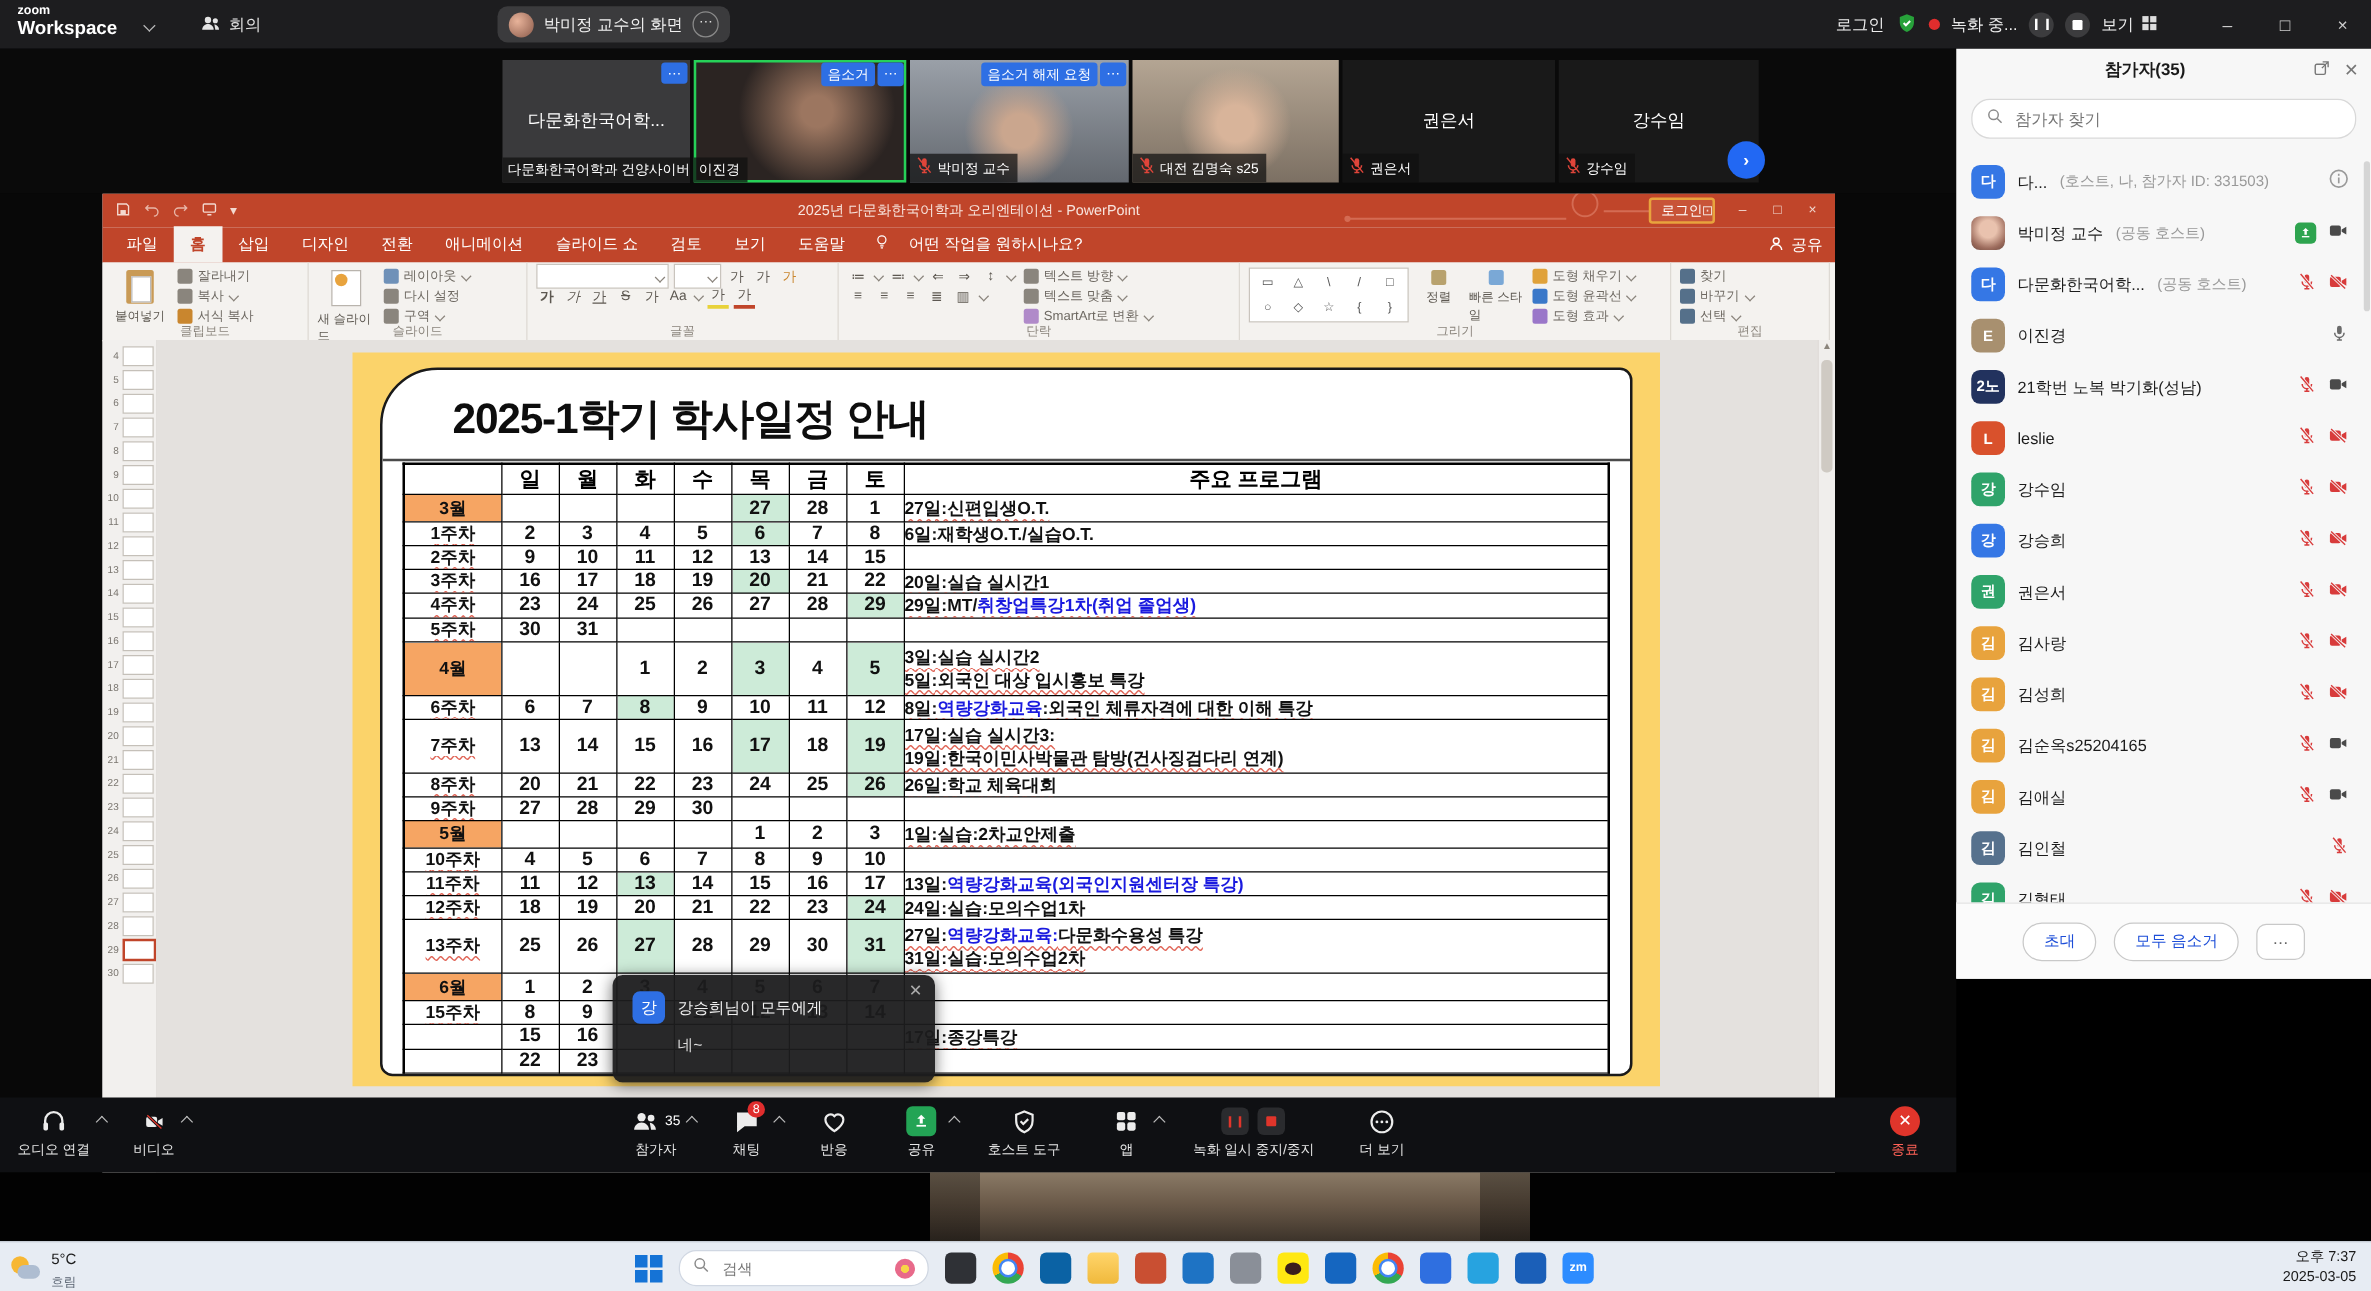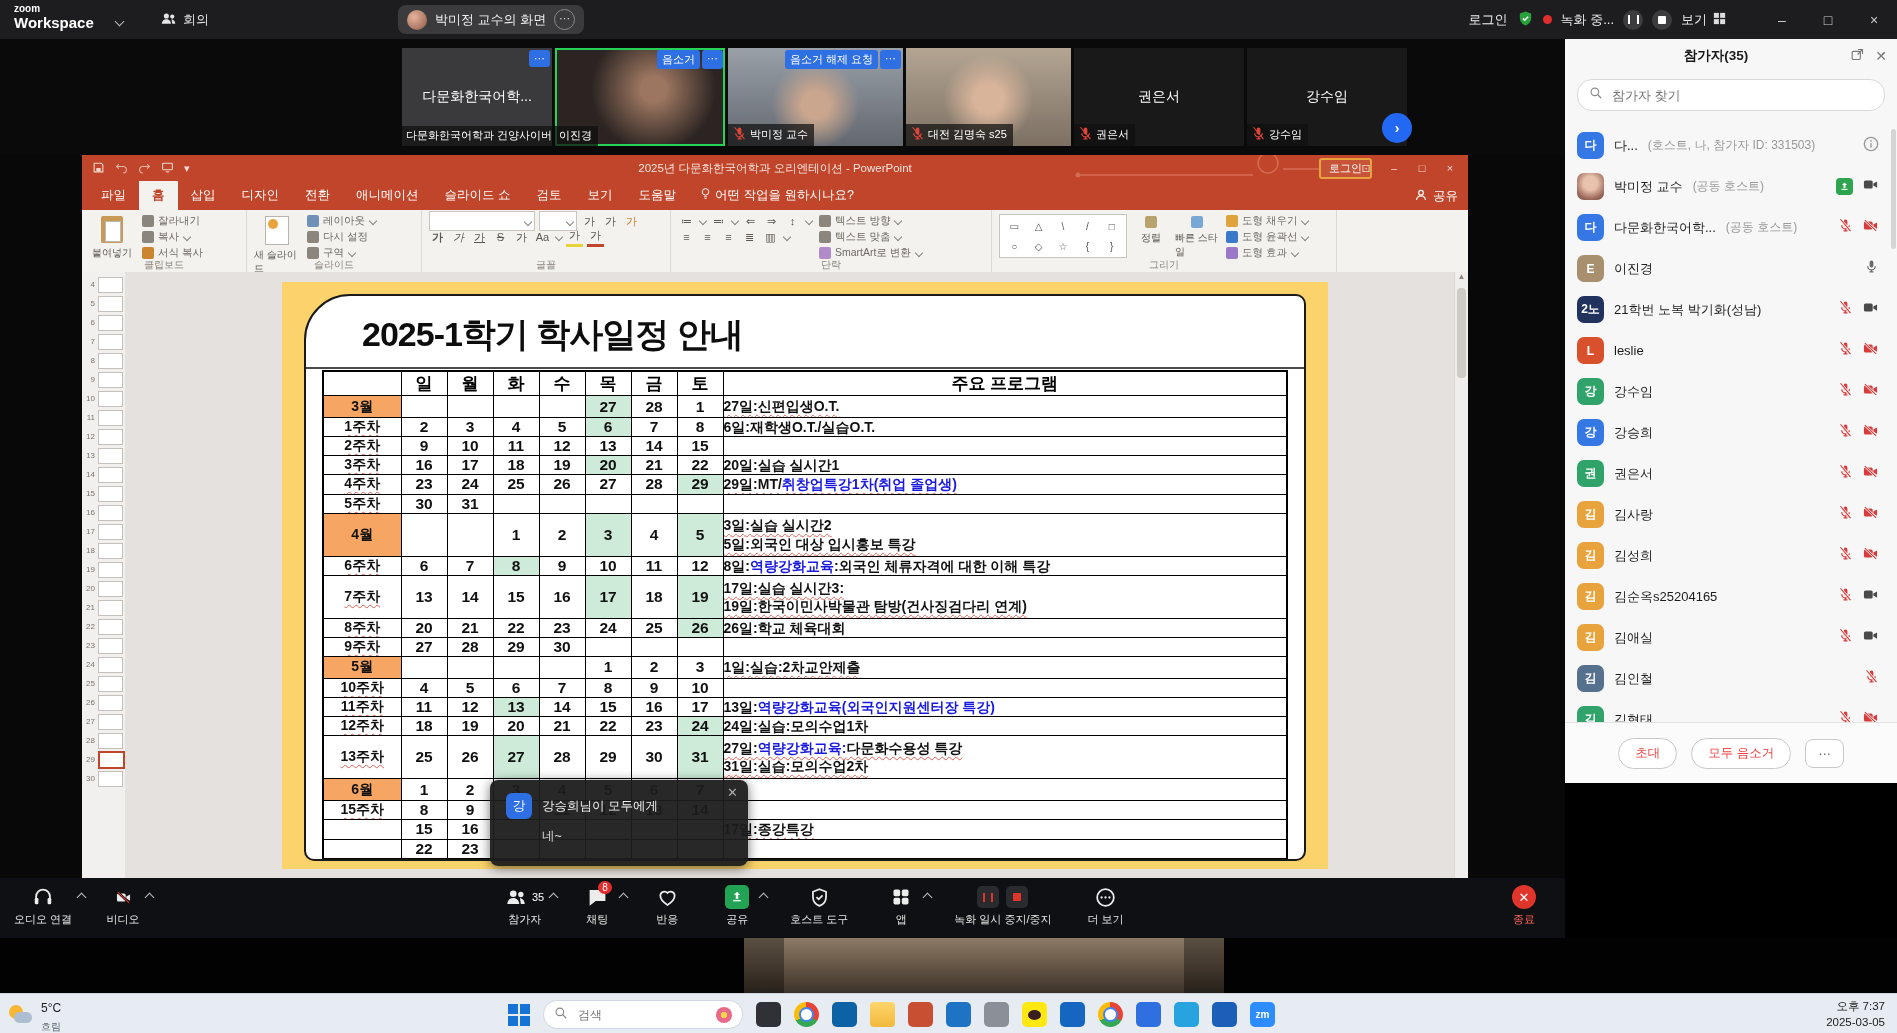--- a/index.html
+++ b/index.html
@@ -44,21 +44,21 @@
   .qat{position:absolute;left:10px;top:0;height:27px;display:flex;align-items:center;gap:10px;color:#f3d9d0;font-size:11px;}
   .ppt-tc{position:absolute;left:0;right:0;top:0;height:27px;display:flex;align-items:center;justify-content:center;font-size:11.5px;color:#f7e4dd;}
   .ppt-login{position:absolute;right:96px;top:3px;border:2px solid #e8a33d;border-radius:3px;padding:1px 8px;font-size:11px;color:#fff;background:#c85438;}
   .ppt-wb{position:absolute;right:4px;top:0;display:flex;color:#f0d8d0;font-size:11px;}
   .ppt-wb div{width:28px;height:26px;display:flex;align-items:center;justify-content:center;}
   .deco{position:absolute;right:130px;top:0;opacity:.5;}
   .ppt-tabs{position:relative;height:28px;background:#c0452a;display:flex;align-items:flex-end;padding-left:6px;}
   #ptabs{display:flex;align-items:flex-end;}
   .ptab{color:#fff;font-size:12.5px;padding:6px 13px 6px;}
   .ptab.active{background:#f4f2ef;color:#c0452a;font-weight:bold;}
-  .tellme{display:flex;align-items:center;gap:3px;color:#fff;font-size:12.5px;padding:6px 10px;}
+  .tellme{display:flex;align-items:center;gap:15px;color:#fff;font-size:12.5px;padding:6px 10px;}
   .ppt-share{position:absolute;right:10px;bottom:5px;display:flex;align-items:center;gap:5px;color:#fff;font-size:12.5px;}
   .ribbon{position:relative;height:62px;background:#f4f2ef;border-bottom:1px solid #d5d1cb;display:flex;}
   .rg{position:relative;border-right:1px solid #ddd9d3;padding:4px 7px 13px;display:flex;gap:7px;align-items:flex-start;flex:none;}
   .rgl{position:absolute;bottom:0;left:0;right:0;text-align:center;font-size:10px;color:#8a847c;}
   .bigbtn{display:flex;flex-direction:column;align-items:center;width:46px;font-size:10px;color:#5d5851;gap:3px;padding-top:2px;}
   .clipic{width:22px;height:27px;background:#c99a55;border-radius:2px;position:relative;}
   .clipic:after{content:"";position:absolute;left:4px;top:5px;width:14px;height:19px;background:#fff;border:1px solid #bbb;}
   .nslideic{width:22px;height:27px;background:#fff;border:1px solid #b9b4ad;position:relative;}
   .nslideic:after{content:"";position:absolute;left:2px;top:2px;width:10px;height:10px;background:#e8a33d;border-radius:50%;}
   .mrows{display:flex;flex-direction:column;gap:2px;}
@@ -153,21 +153,21 @@
   #plist{position:absolute;left:0;right:6px;top:86px;bottom:60px;overflow:hidden;}
   .prow{height:41px;display:flex;align-items:center;padding:0 12px;gap:10px;}
   .pav{width:27px;height:27px;border-radius:7px;color:#fff;font-size:12px;font-weight:bold;display:flex;align-items:center;justify-content:center;flex:none;}
   .pav.photo{background:radial-gradient(circle at 50% 38%,#e9c2ae 32%,#9c6b5c 72%,#6e4a40);}
   .pname{font-size:13px;color:#1c1c1c;white-space:nowrap;overflow:hidden;}
   .pmeta{font-size:12px;color:#999;white-space:nowrap;flex:none;}
   .picons{margin-left:auto;display:flex;gap:9px;align-items:center;flex:none;}
   .shbadge{width:17px;height:17px;border-radius:4px;background:#2ea44f;display:inline-flex;align-items:center;justify-content:center;}
   .pscroll2{position:absolute;right:1px;top:90px;width:5px;height:120px;background:#d5d5d5;border-radius:3px;}
   .p-foot{position:absolute;left:0;right:0;bottom:0;height:60px;background:#fbfbfb;border-top:1px solid #e3e3e3;display:flex;align-items:center;justify-content:center;gap:14px;}
-  .pbtn{border:1px solid #c9c9c9;border-radius:16px;background:#fff;font-size:12.5px;color:#ef4444;padding:6px 16px;font-family:inherit;}
+  .pbtn{border:1px solid #c9c9c9;border-radius:16px;background:#fff;font-size:12.5px;color:#1d4ed8;padding:6px 16px;font-family:inherit;}
   .pbtn.sq{padding:6px 12px;border-radius:8px;color:#666;}
 </style>
 </head>
 <body>
 
 <div id="root">
 
   <div class="topbar">
     <div class="zlogo">
       <span class="z1">zoom</span>
@@ -502,20 +502,39 @@
               <span class="cvd"></span>
             </div>
             <div class="mrow">
               <span class="mi" style="background: rgb(154, 119, 201);"></span>
               <span>도형 효과</span>
               <span class="cvd"></span>
             </div>
           </div>
         <div class="rgl">그리기</div>
       </div>
+      <div class="rg" style="width:112px">
+        <div class="mrows" id="rg-edit">
+            <div class="mrow">
+              <span class="mi" style="background: rgb(85, 112, 138);"></span>
+              <span>찾기</span>
+            </div>
+            <div class="mrow">
+              <span class="mi" style="background: rgb(85, 112, 138);"></span>
+              <span>바꾸기</span>
+              <span class="cvd"></span>
+            </div>
+            <div class="mrow">
+              <span class="mi" style="background: rgb(85, 112, 138);"></span>
+              <span>선택</span>
+              <span class="cvd"></span>
+            </div>
+          </div>
+        <div class="rgl">편집</div>
+      </div>
     </div>
     <div class="spane" id="spane">
         <div class="thumb">
           <span class="n">4</span>
           <span class="box"></span>
         </div>
         <div class="thumb">
           <span class="n">5</span>
           <span class="box"></span>
         </div>

